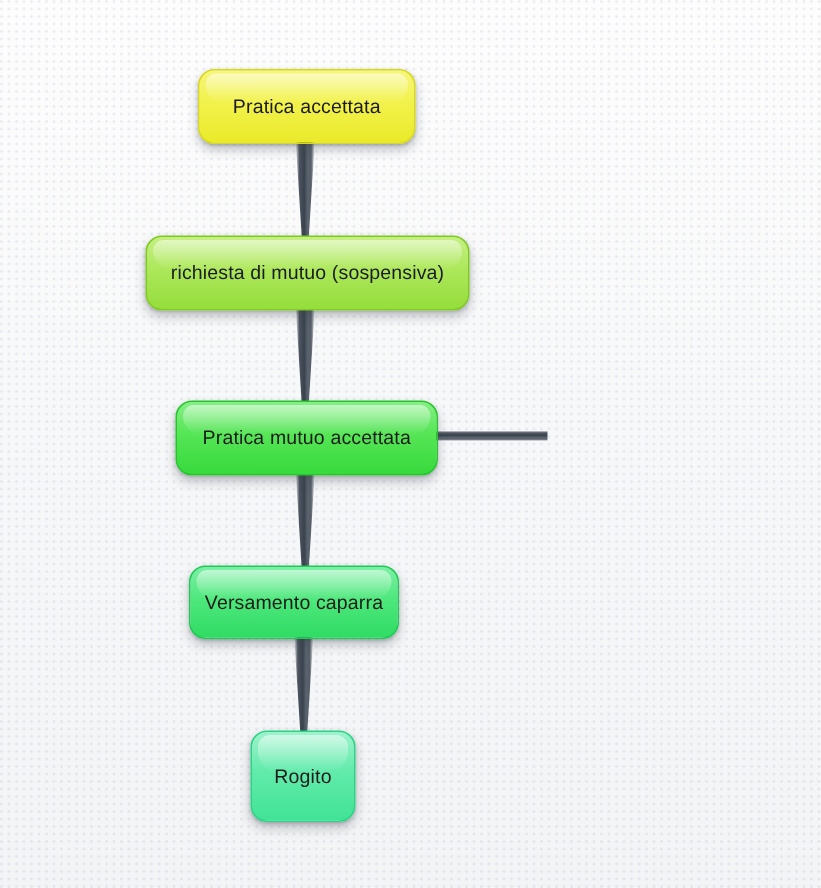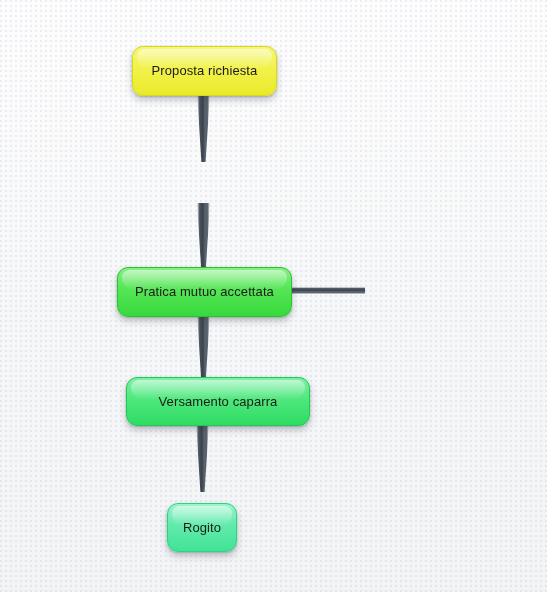--- a/index.html
+++ b/index.html
@@ -124,30 +124,33 @@
 
   <div class="conn conn-taper" style="left:197px; top:203px; width:13px; height:70px;"></div>
 
   <div class="conn conn-h" style="left:285px; top:287px; width:80px; height:7px;"></div>
 
   <div class="conn conn-taper" style="left:197px; top:313px; width:13px; height:70px;"></div>
 
   <div class="conn conn-taper" style="left:196px; top:422px; width:13px; height:70px;"></div>
 
   <div class="node node-yellow" style="left:132px; top:46px; width:145px; height:50px;">
-    <span class="label">Proposta richiesta</span>
+    <span class="label">Pratica accettata</span>
   </div>
 
+  <div class="node node-yellowgreen" style="left:97px; top:157px; width:216px; height:50px;">
+    <span class="label">richiesta di mutuo (sospensiva)</span>
+  </div>
 
   <div class="node node-green" style="left:117px; top:267px; width:175px; height:50px;">
     <span class="label">Pratica mutuo accettata</span>
   </div>
 
 
-  <div class="node node-green2" style="left:126px; top:377px; width:184px; height:49px;">
+  <div class="node node-green2" style="left:126px; top:377px; width:140px; height:49px;">
     <span class="label">Versamento caparra</span>
   </div>
 
-  <div class="node node-aqua" style="left:167px; top:487px; width:70px; height:49px;margin-top:16px;">
+  <div class="node node-aqua" style="left:167px; top:487px; width:70px; height:61px;">
     <span class="label">Rogito</span>
   </div>
 
 </div>
 
 </body></html>

